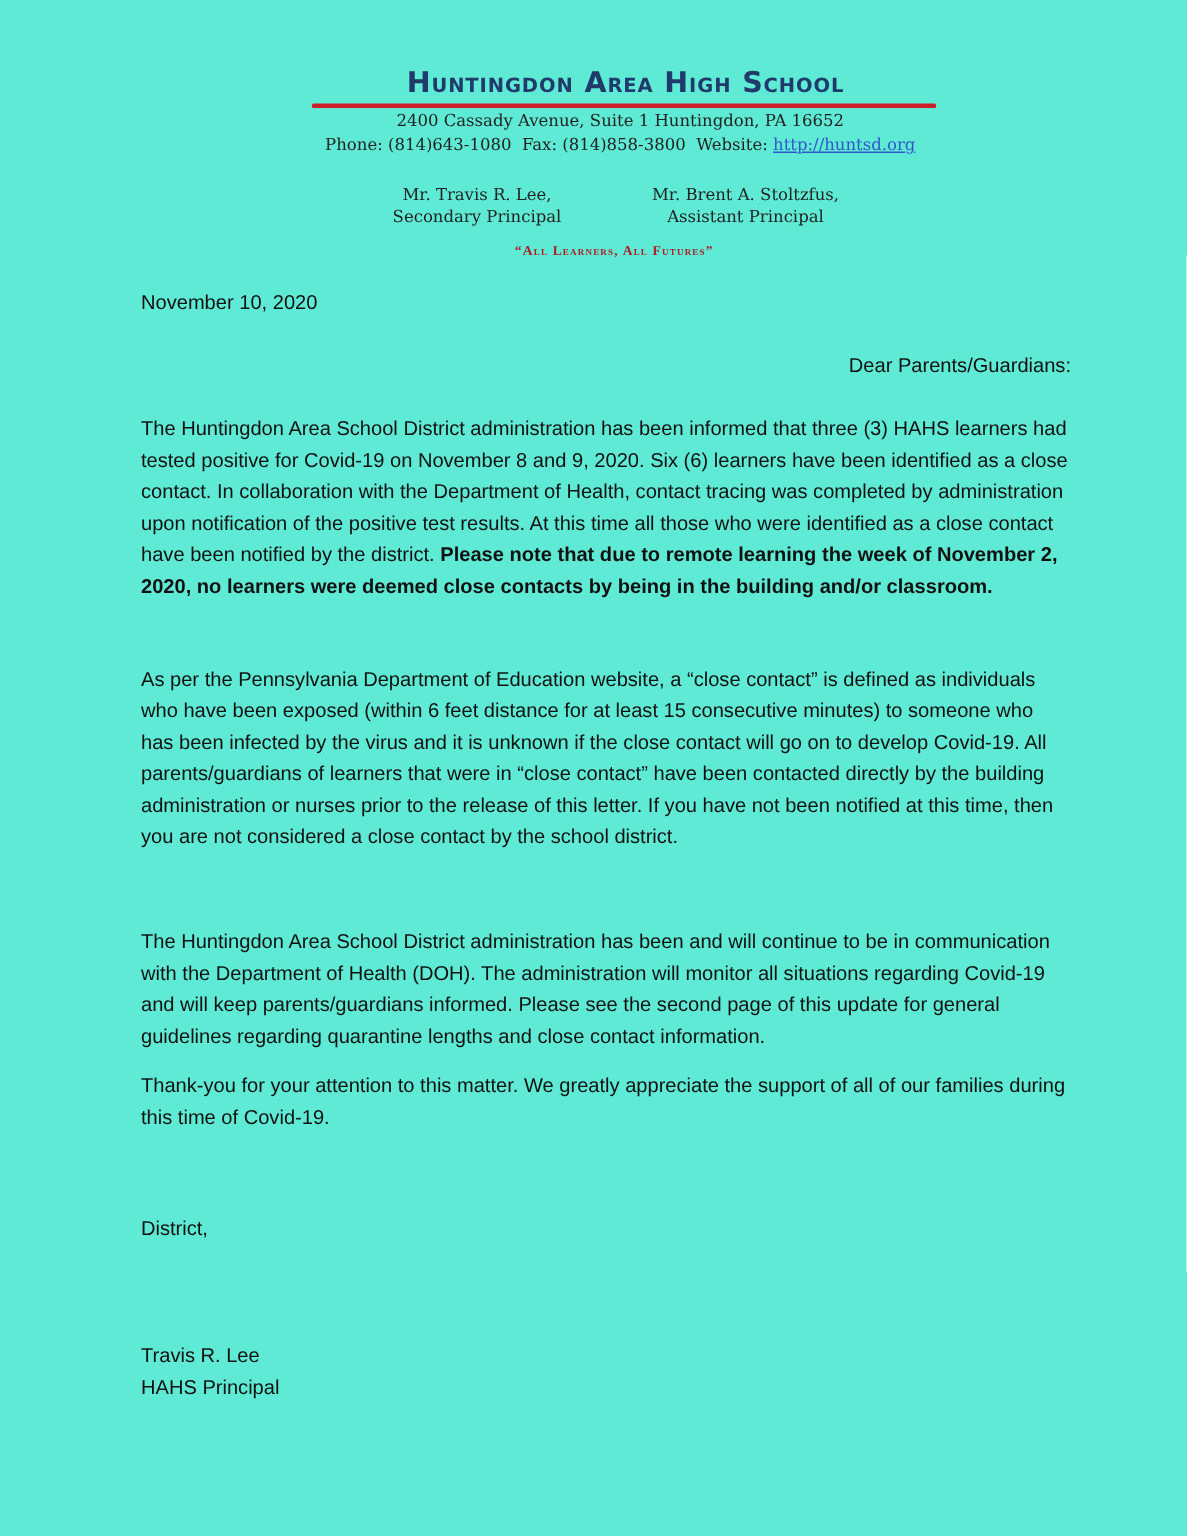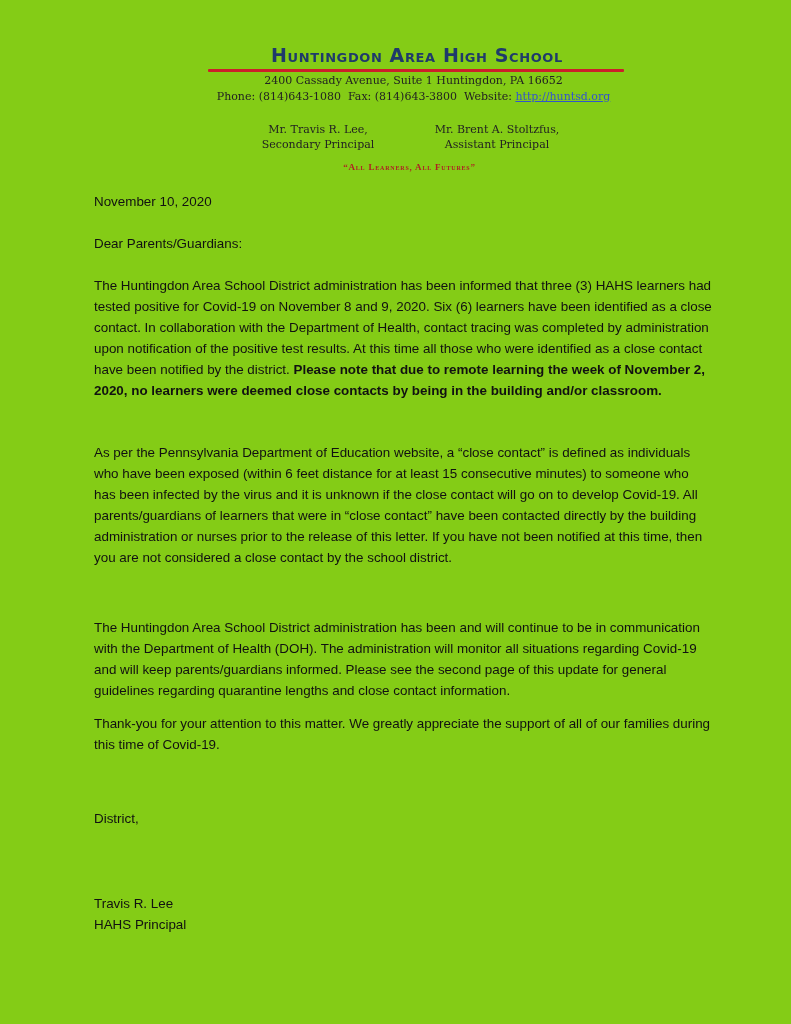--- a/index.html
+++ b/index.html
@@ -1,17 +1,17 @@
 <!DOCTYPE html>
 <html><head>
 <meta charset="utf-8">
 <style>
   html, body { margin: 0; padding: 0; background: #ffffff; }
   body { width: 791px; height: 1024px; position: relative; overflow: hidden; }
-  .page { position: absolute; left: 0; top: 0; width: 791px; height: 1024px; background: #84cc16; }
+  .page { position: absolute; left: 0; top: 0; width: 791px; height: 1024px; background: #5eead4; }
 
   .letterhead { position: absolute; left: 0; top: 0; width: 791px; text-align: center; }
   .school-name {
     position: absolute; left: 212px; top: 44px; width: 410px;
     font-family: "DejaVu Sans", sans-serif; font-weight: bold;
     font-size: 19px; letter-spacing: 0.6px; color: #1f3a6b;
     font-variant: small-caps; text-align: center; white-space: nowrap;
   }
   .red-rule {
     position: absolute; left: 208px; top: 69px; width: 416px; height: 3px;
@@ -39,21 +39,21 @@
     color: #b01e24; letter-spacing: 0.8px; font-variant: small-caps; white-space: nowrap;
   }
   .motto-inner { position: relative; left: 14px; }
 
   .body-text {
     position: absolute; left: 94px; width: 620px;
     font-family: "Liberation Sans", sans-serif; font-size: 13.4px; color: #111;
     line-height: 21px;
   }
   .date { top: 191px; }
-  .salutation { top: 233px; }
+  .salutation { top: 233px; text-align: right; }
   .p1 { top: 275px; }
   .p2 { top: 442px; }
   .p3 { top: 617px; }
   .p4 { top: 713px; }
   .closing { top: 808px; }
   .sig-name { top: 893px; }
   .sig-title { top: 914px; }
   .bold { font-weight: bold; margin-top: 8px; }
   p { margin: 0; }
 </style>
@@ -63,21 +63,21 @@
 <div class="page">
 
   <div class="letterhead">
     <div class="school-name">Huntingdon Area High School</div>
     <div class="red-rule"></div>
     <div class="addr addr1">2400 Cassady Avenue, Suite 1  Huntingdon, PA  16652</div>
     <div class="addr addr2">
       <span>Phone:</span>
       <span>(814)643-1080</span>&nbsp;
       <span>Fax:</span>
-      <span>(814)643-3800</span>&nbsp;
+      <span>(814)858-3800</span>&nbsp;
       <span>Website:</span>
       <span class="link">http://huntsd.org</span>
     </div>
 
     <div class="staff staff-left">
       <div>Mr. Travis R. Lee,</div>
       <div>Secondary Principal</div>
     </div>
     <div class="staff staff-right">
       <div>Mr. Brent A. Stoltzfus,</div>

